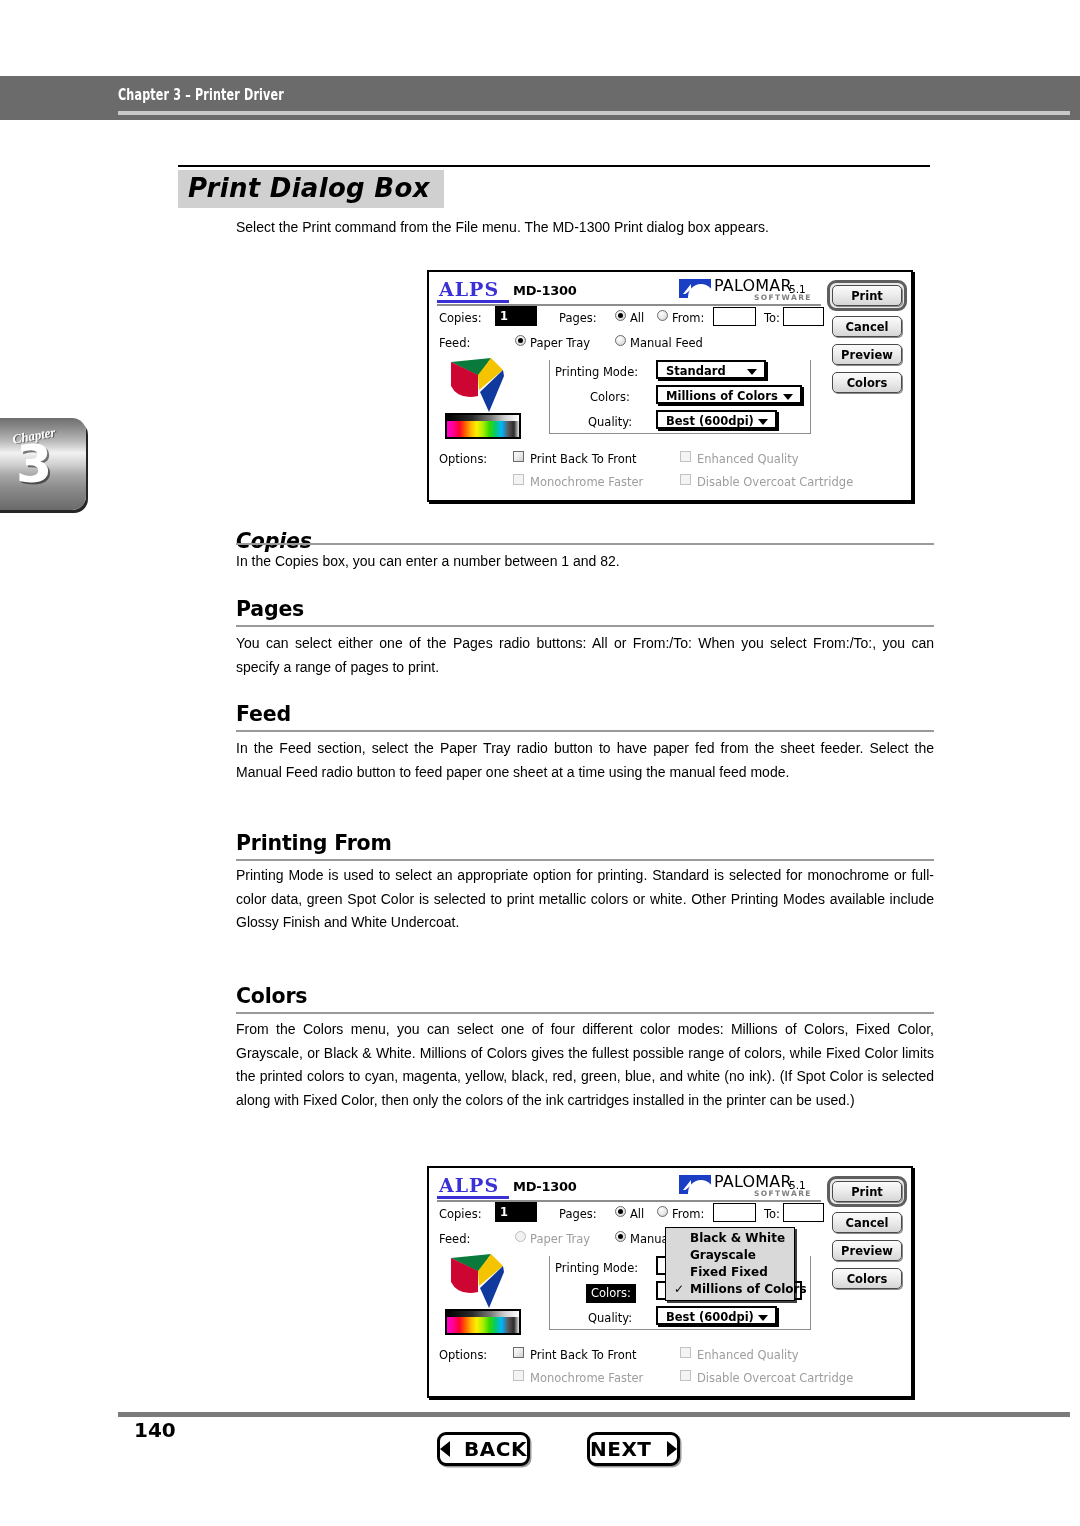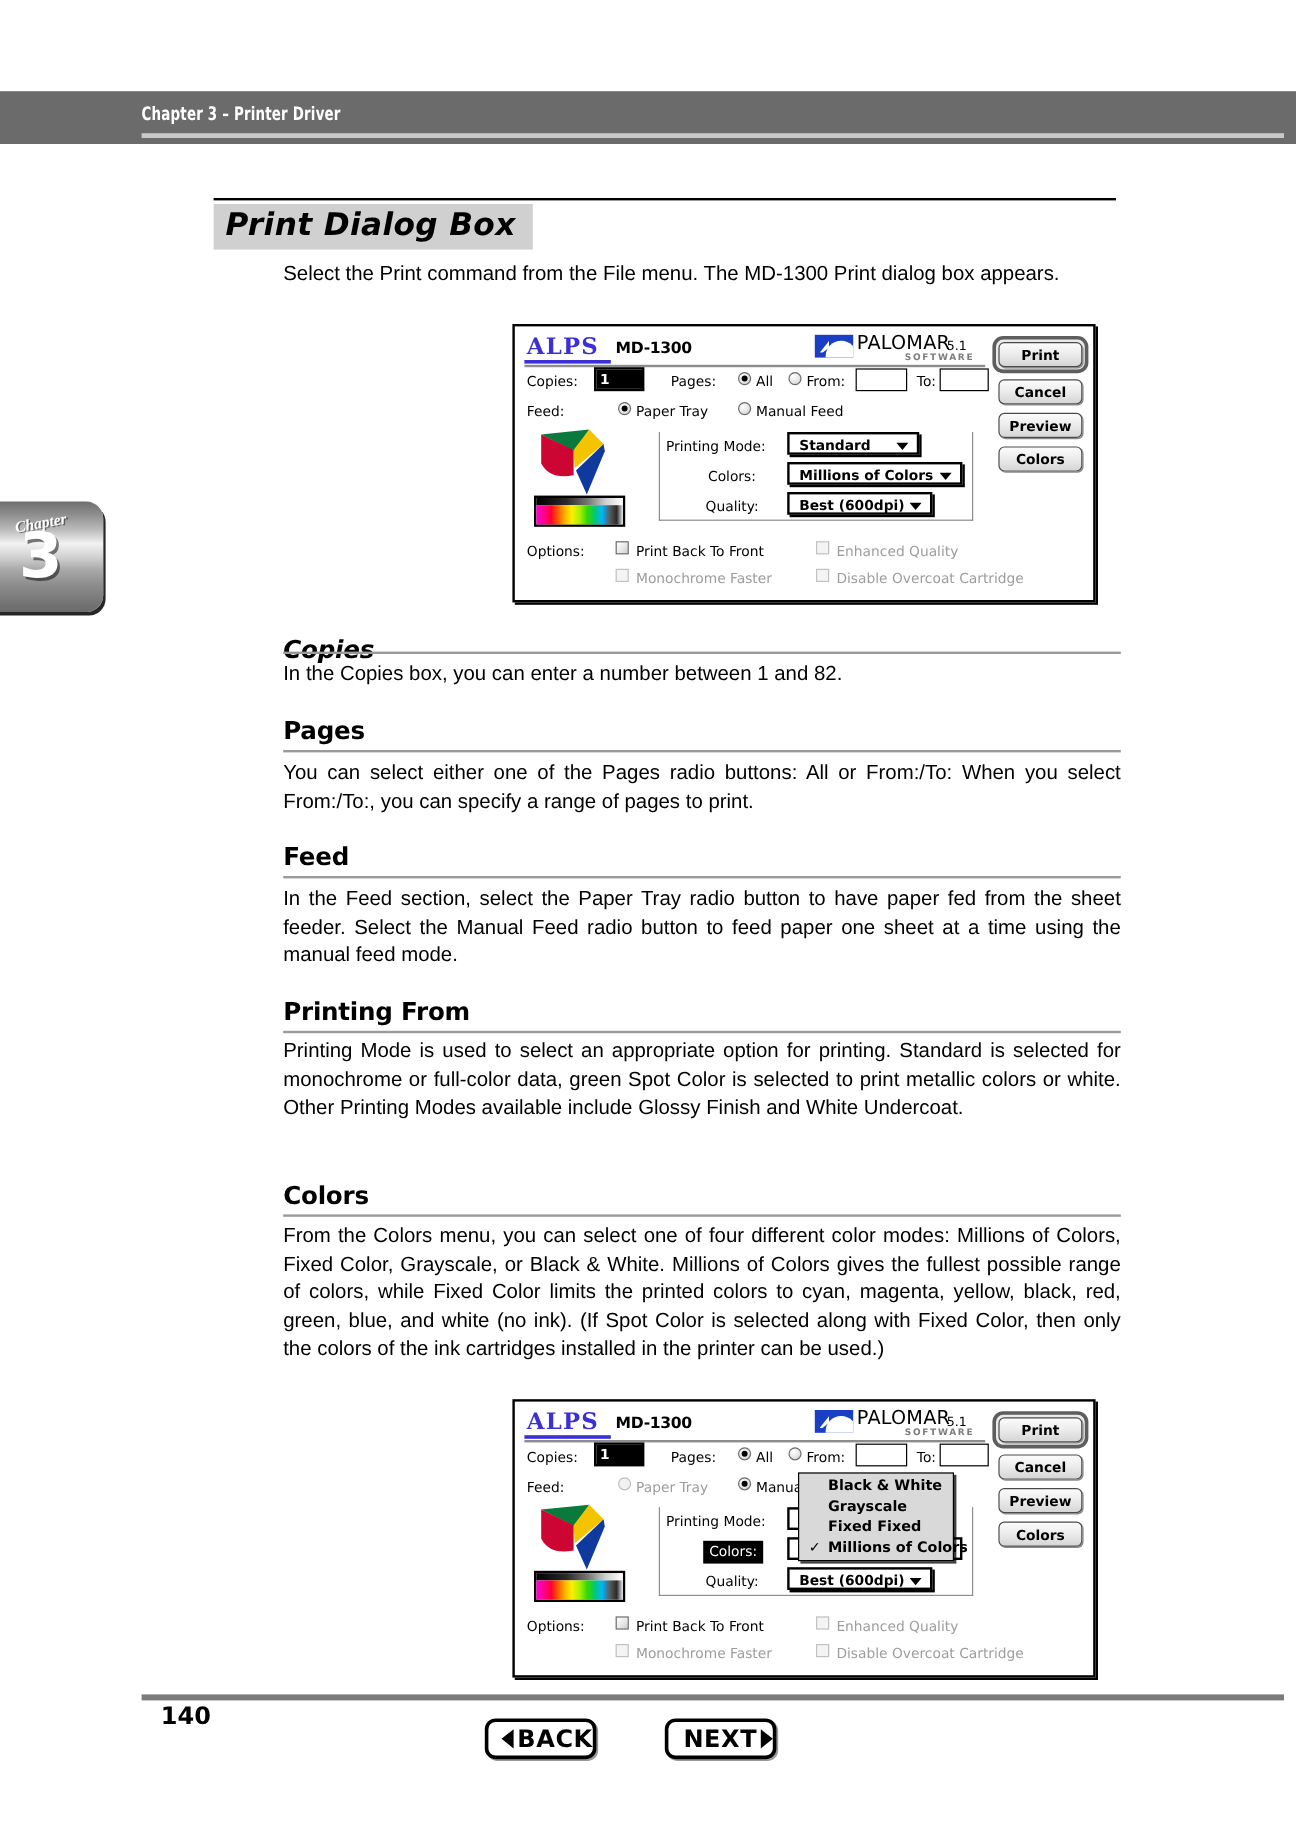--- a/index.html
+++ b/index.html
@@ -67,21 +67,21 @@
     color:#000;
     font-family:"DejaVu Sans",sans-serif;
     font-weight:bold; font-style:italic; font-size:26px;
     letter-spacing:.3px;
     white-space:nowrap;
   }
 
   
   .body-col{ position:absolute; left:236px; width:698px; }
   .para{
-    color:#000; font-size:17px; line-height:23.5px;
+    color:#000; font-size:14px; line-height:23.5px;
     text-align:justify; font-family:"Liberation Sans",sans-serif;
   }
   .para.nojust{ text-align:left; }
 
   .sec-head{
     position:absolute; left:236px; width:698px;
     font-family:"DejaVu Sans",sans-serif;
     font-weight:bold; font-size:20.5px; color:#000;
     letter-spacing:-.2px;
   }
@@ -247,22 +247,23 @@
   }
   .page-num{
     position:absolute; left:134px; top:1418px;
     font-size:20px; font-weight:bold; color:#000;
     font-family:"DejaVu Sans",sans-serif;
   }
   .navbtn{
     position:absolute; height:34px;
     border:3px solid #000; border-radius:9px;
     background:#ffffff;
-    display:flex; align-items:center; justify-content:flex-end; gap:3px;
+    display:flex; align-items:center; justify-content:space-between; gap:3px;
     box-shadow:1.5px 1.5px 0 #9a9a9a;
+    margin-left:33px;
   }
   .navbtn .nt{
     font-family:"DejaVu Sans",sans-serif;
     font-weight:bold; font-size:20px; color:#000; letter-spacing:.5px;
   }
   .tri-l{ width:0;height:0;border-top:8px solid transparent;border-bottom:8px solid transparent;border-right:10px solid #000; }
   .tri-r{ width:0;height:0;border-top:8px solid transparent;border-bottom:8px solid transparent;border-left:10px solid #000; }
 </style>
 </head>
 <body>

